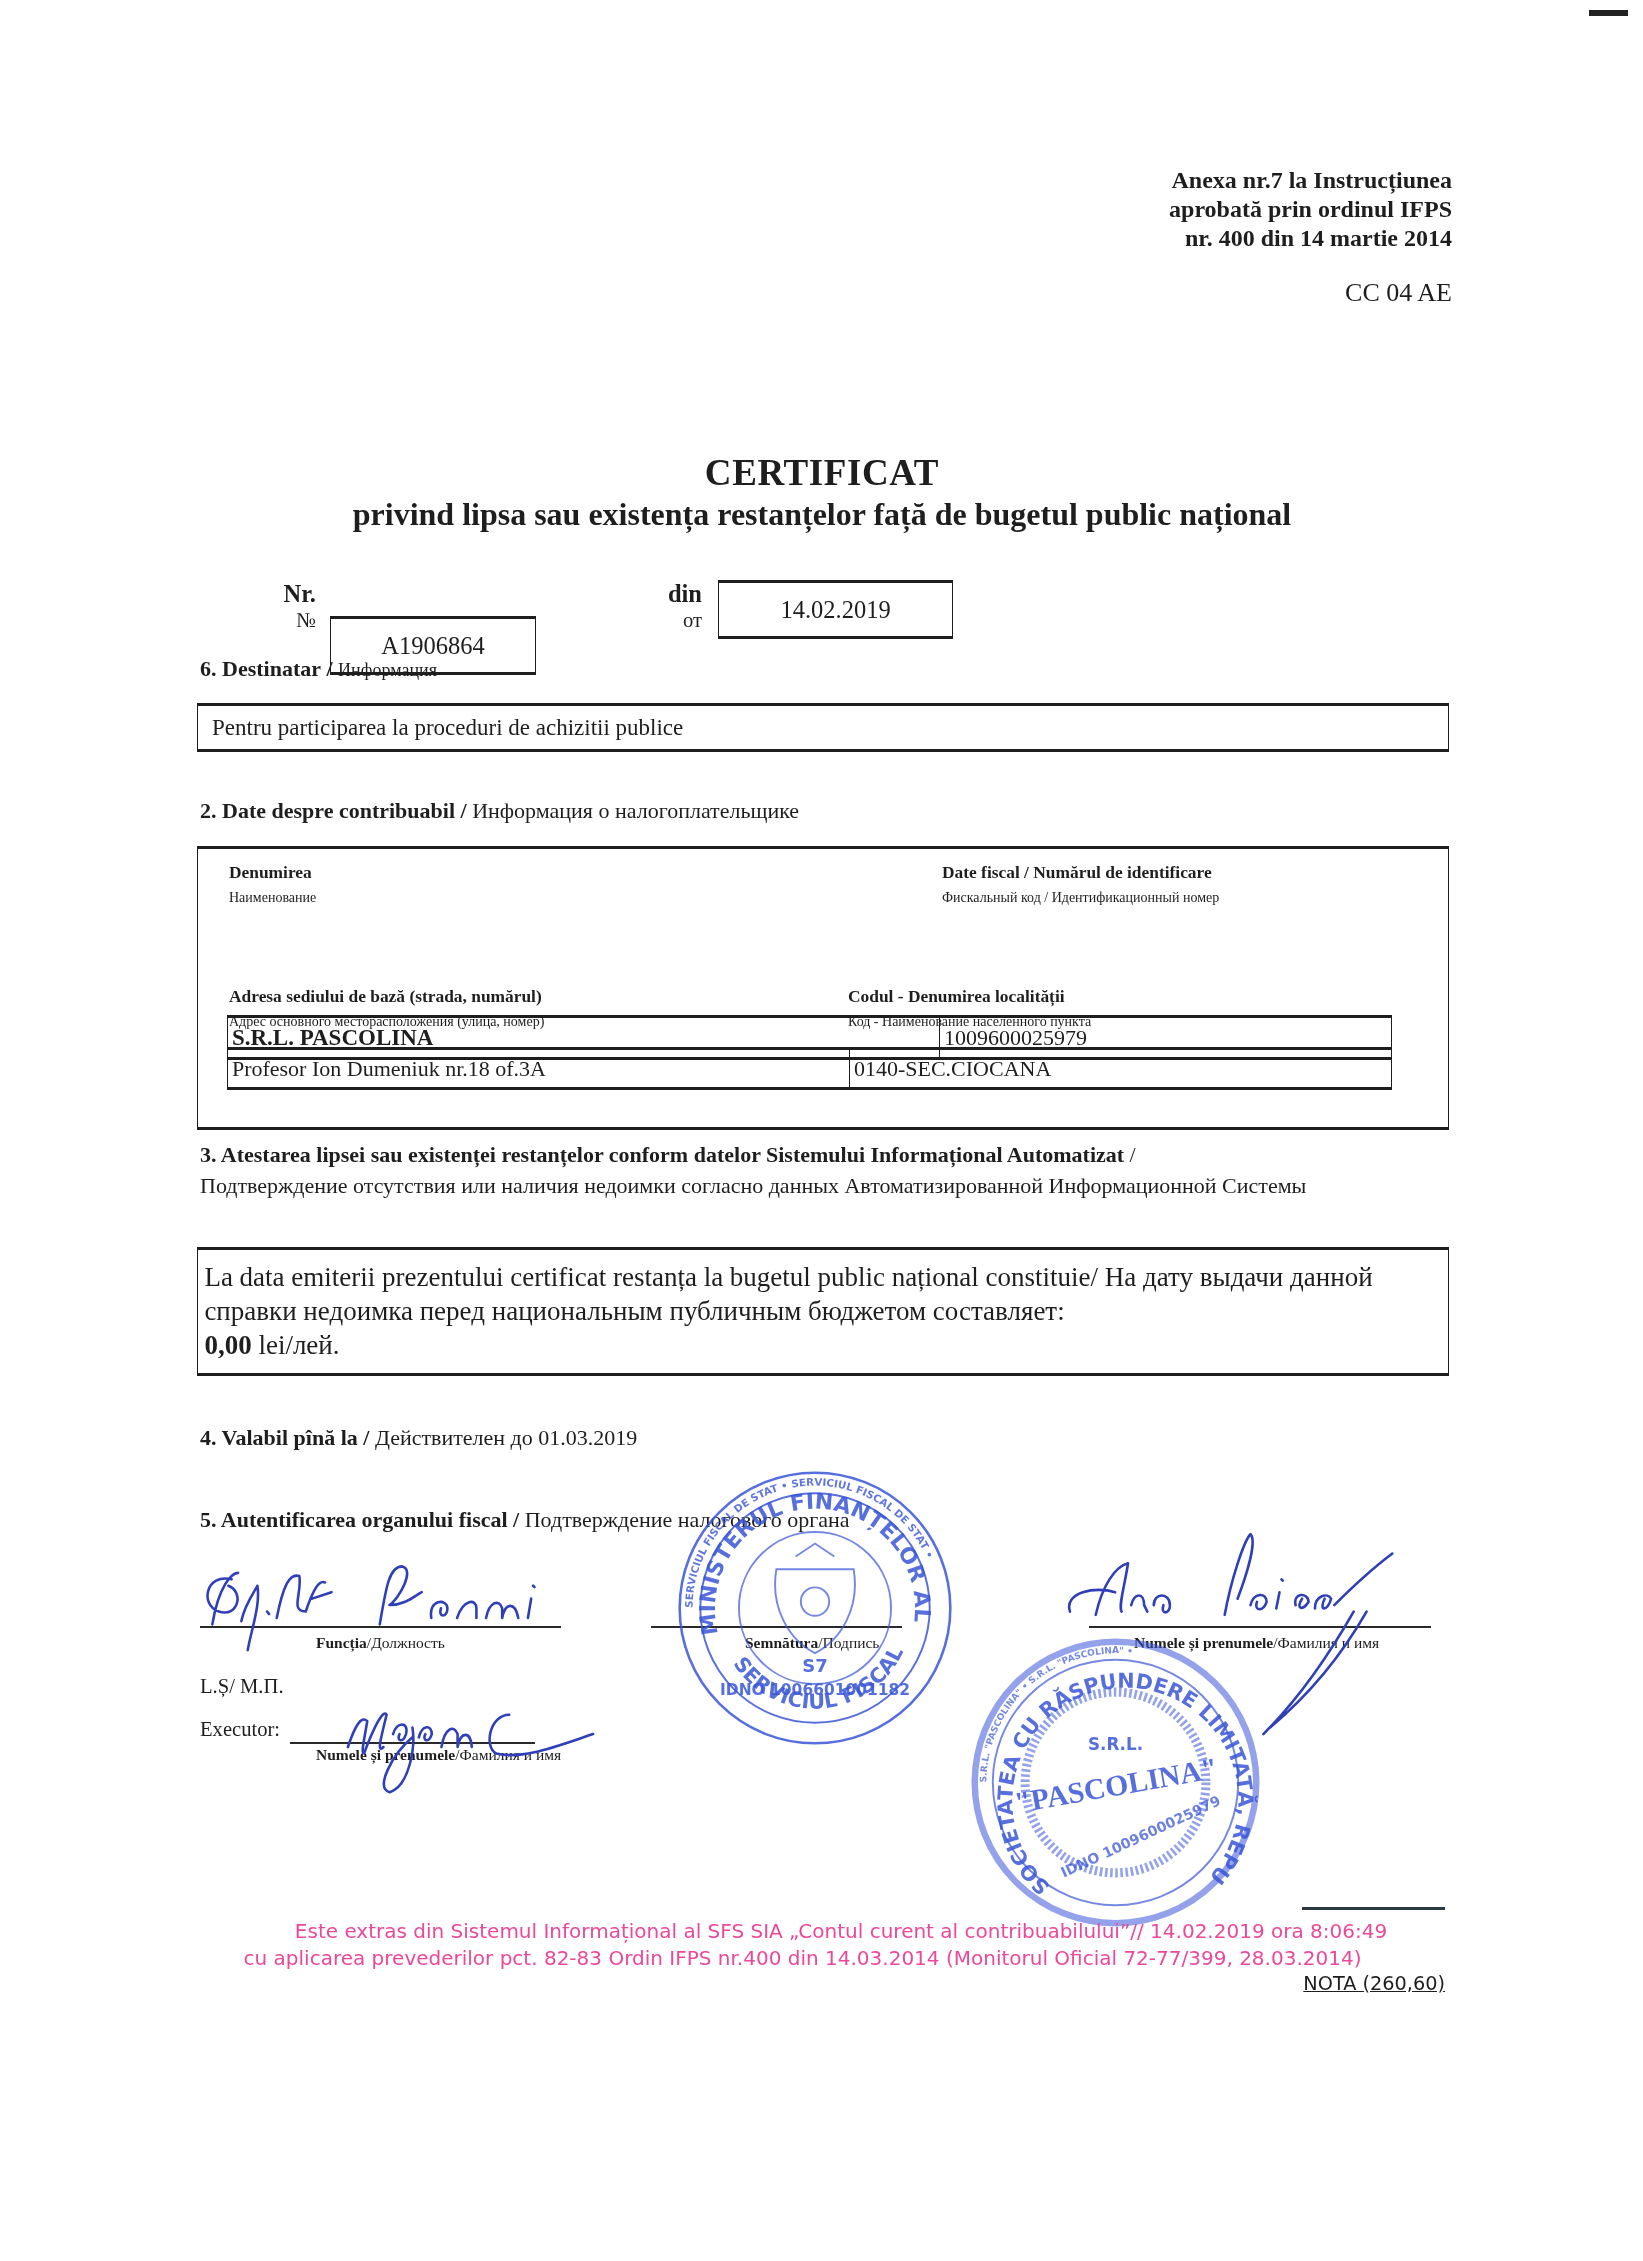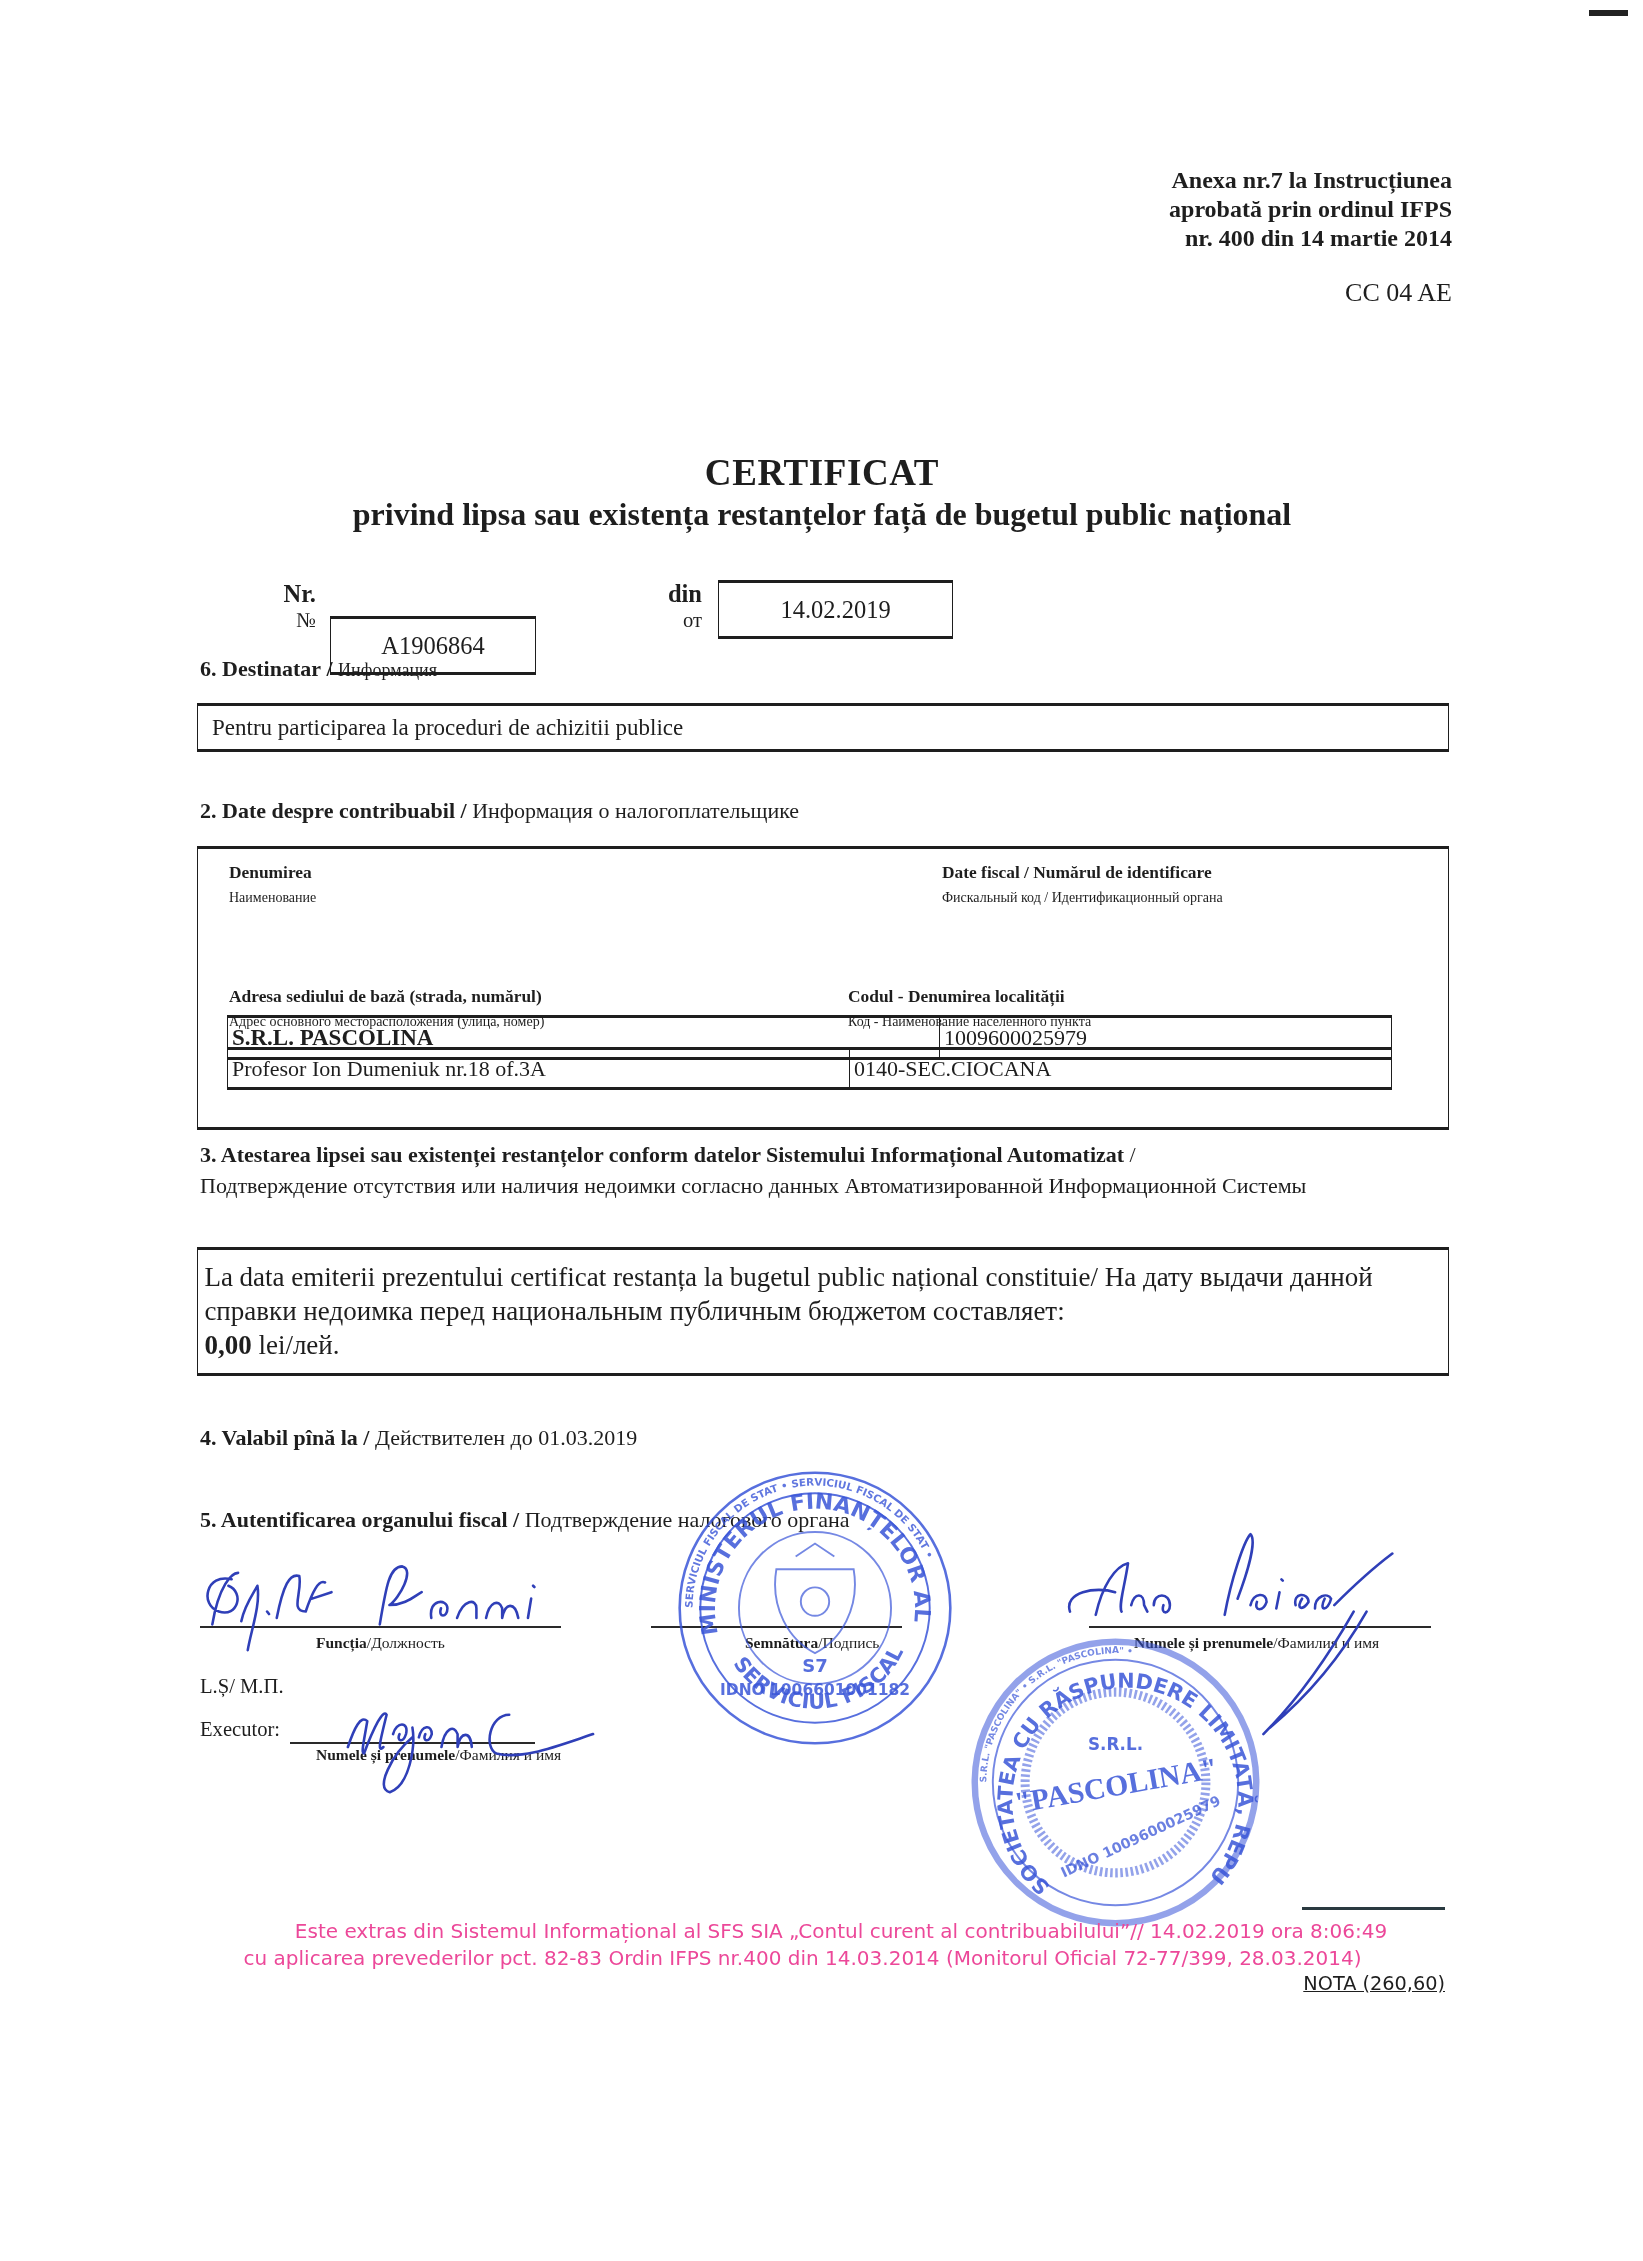--- a/index.html
+++ b/index.html
@@ -117,21 +117,21 @@
   <b>2. Date despre contribuabil</b> <b>/</b>
   <span>Информация о налогоплательщике</span>
 </div>
 <div class="abs contrib-box"></div>
 <div class="abs cb-l1">
   <div class="small-b">Denumirea</div>
   <div class="small-r">Наименование</div>
 </div>
 <div class="abs cb-r1">
   <div class="small-b">Date fiscal / Numărul de identificare</div>
-  <div class="small-r">Фискальный код / Идентификационный органа</div>
+  <div class="small-r">Фискальный код / Идентификационный номер</div>
 </div>
 <div class="abs row-box name-row">
   <div class="c1">S.R.L. PASCOLINA</div>
   <div class="c2">1009600025979</div>
 </div>
 <div class="abs cb-l2">
   <div class="small-b">Adresa sediului de bază (strada, numărul)</div>
   <div class="small-r">Адрес основного месторасположения  (улица, номер)</div>
 </div>
 <div class="abs cb-r2">

